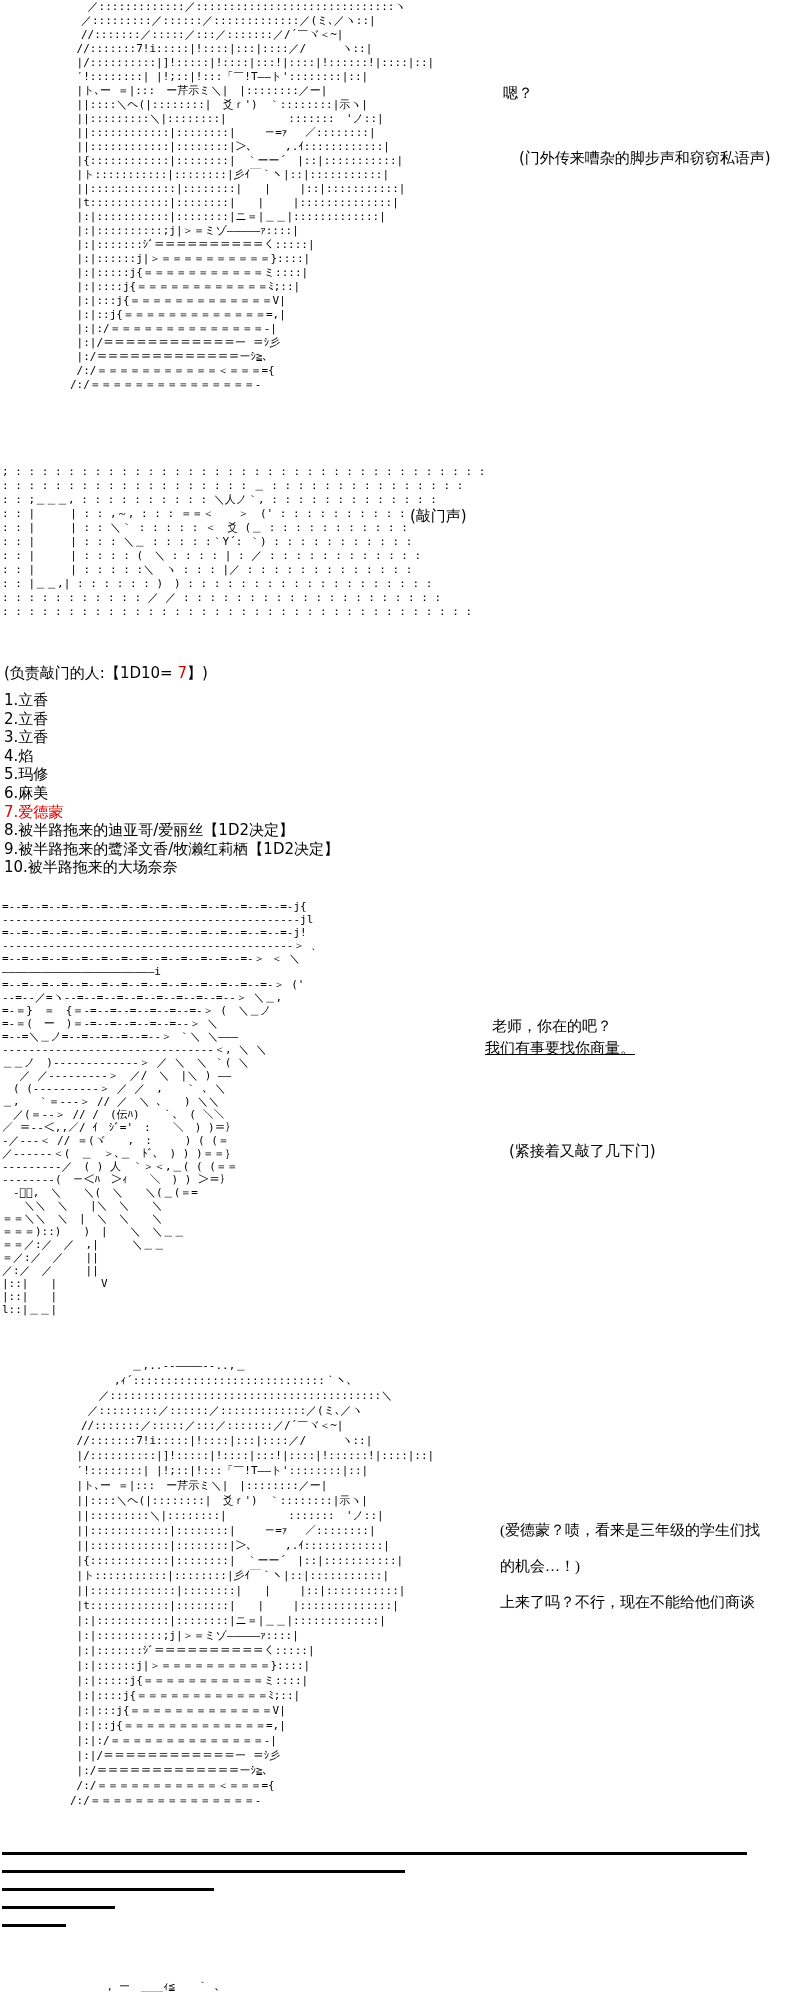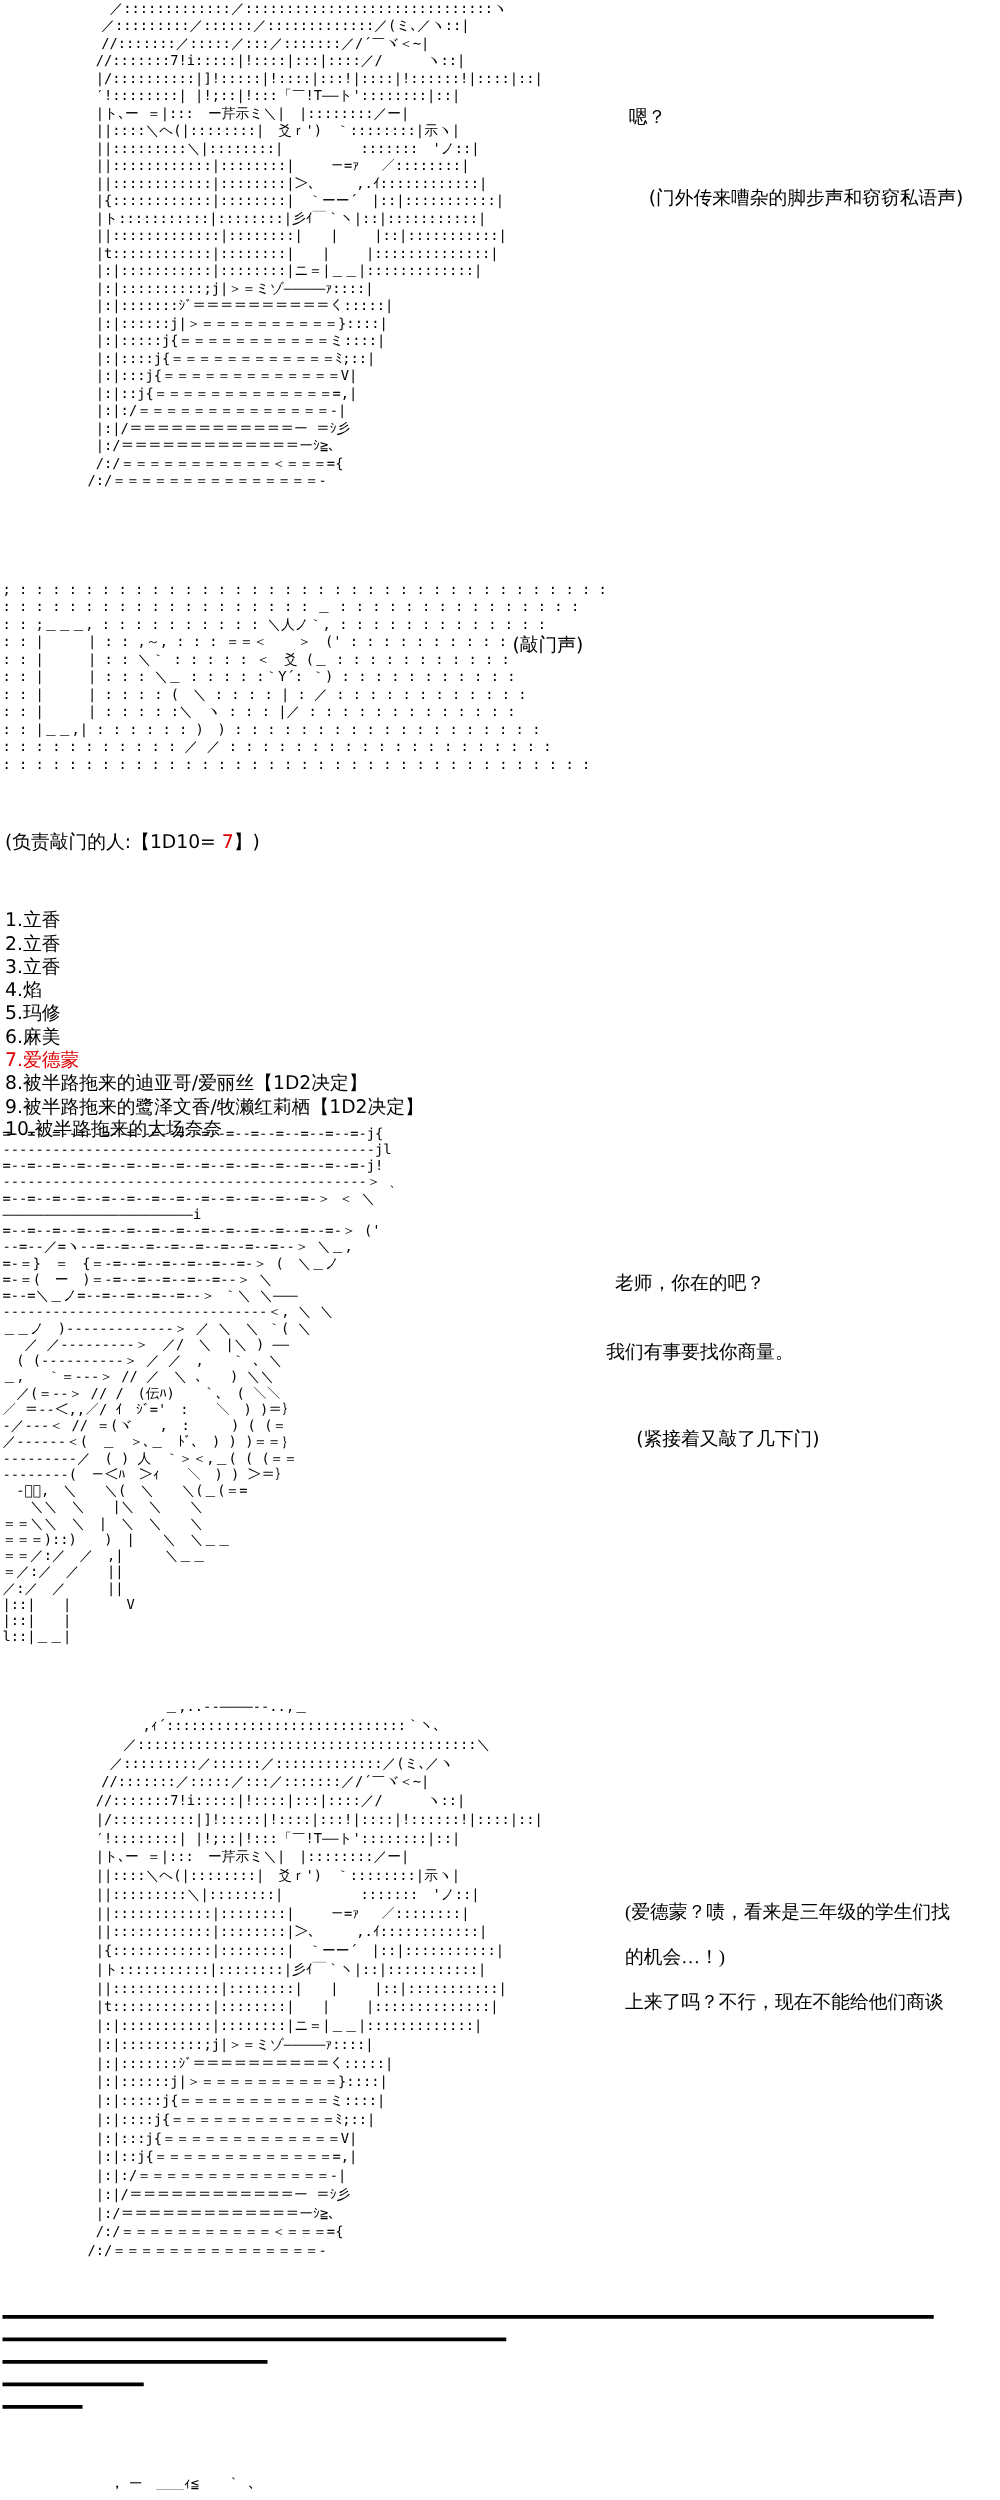--- a/index.html
+++ b/index.html
@@ -3,32 +3,32 @@
 <meta charset="utf-8">
 <style>
   html,body{margin:0;padding:0;background:#ffffff;}
   #canvas{position:relative;width:800px;height:2000px;background:#ffffff;overflow:hidden;
           font-family:"DejaVu Sans", sans-serif;color:#000;}
   .aa{position:absolute;font-family:"DejaVu Sans Mono", monospace;white-space:pre;color:#000;}
   .aa-top{left:70px;top:0px;font-size:11px;line-height:14px;}
   .aa-knock{left:2px;top:465px;font-size:11px;line-height:14px;}
   .aa-scene{left:2px;top:900px;font-size:11px;line-height:13px;}
   .aa-figure{left:70px;top:1358px;font-size:11px;line-height:15px;}
-  .aa-cutoff{left:92px;top:1980px;font-size:11px;line-height:14px;}
+  .aa-cutoff{left:108px;top:1980px;font-size:11px;line-height:14px;}
   .cn{position:absolute;font-size:15px;white-space:nowrap;color:#000;}
   .speech1{left:503px;top:84px;}
   .speech2{left:519px;top:149px;}
   .knock-label{left:410px;top:507px;}
   .roll-line{left:4px;top:664px;}
   .mid1{left:492px;top:1017px;}
-  .mid2{left:485px;top:1072px;}
+  .mid2{left:485px;top:1039px;text-decoration:underline;}
   .mid3{left:509px;top:1142px;}
   .end-block{position:absolute;left:500px;top:1512px;font-size:15px;line-height:36px;}
   .end-block div{white-space:nowrap;font-family:Liberation Serif, serif;}
-  .list-wrap{position:absolute;left:4px;top:727px;font-size:15px;line-height:18.6px;}
+  .list-wrap{position:absolute;left:4px;top:691px;font-size:15px;line-height:18.6px;}
   .list-wrap .list-item{white-space:nowrap;}
   .red{color:#dd0000;}
   .divider-wrap{position:absolute;left:2px;top:1852px;}
   .divider-line{height:3px;background:#000;margin-bottom:15px;}
 </style>
 </head>
 <body>
 
 <div id="canvas">
 

